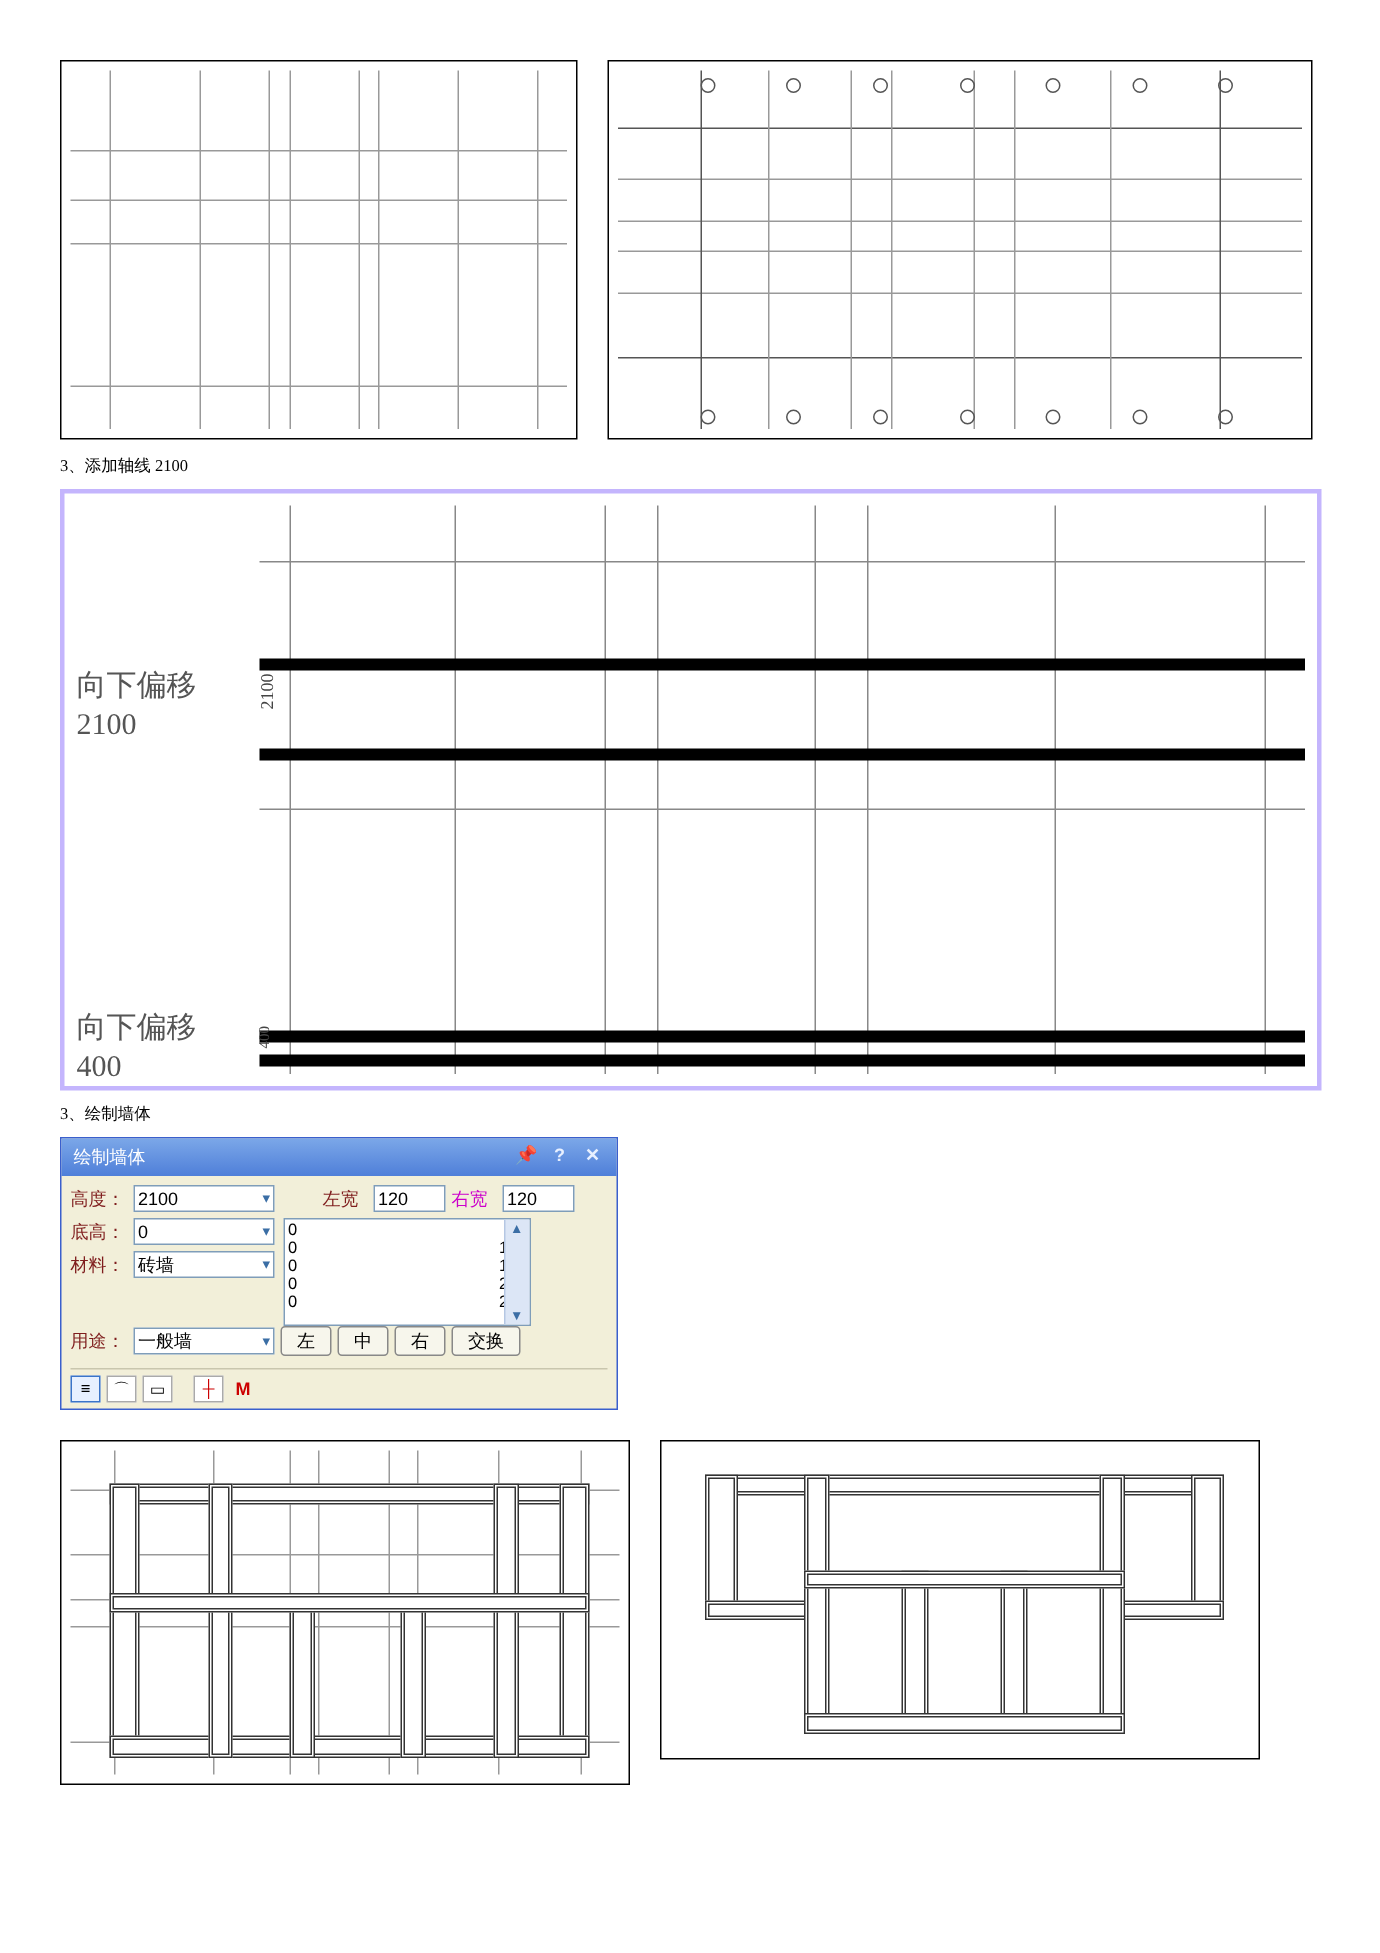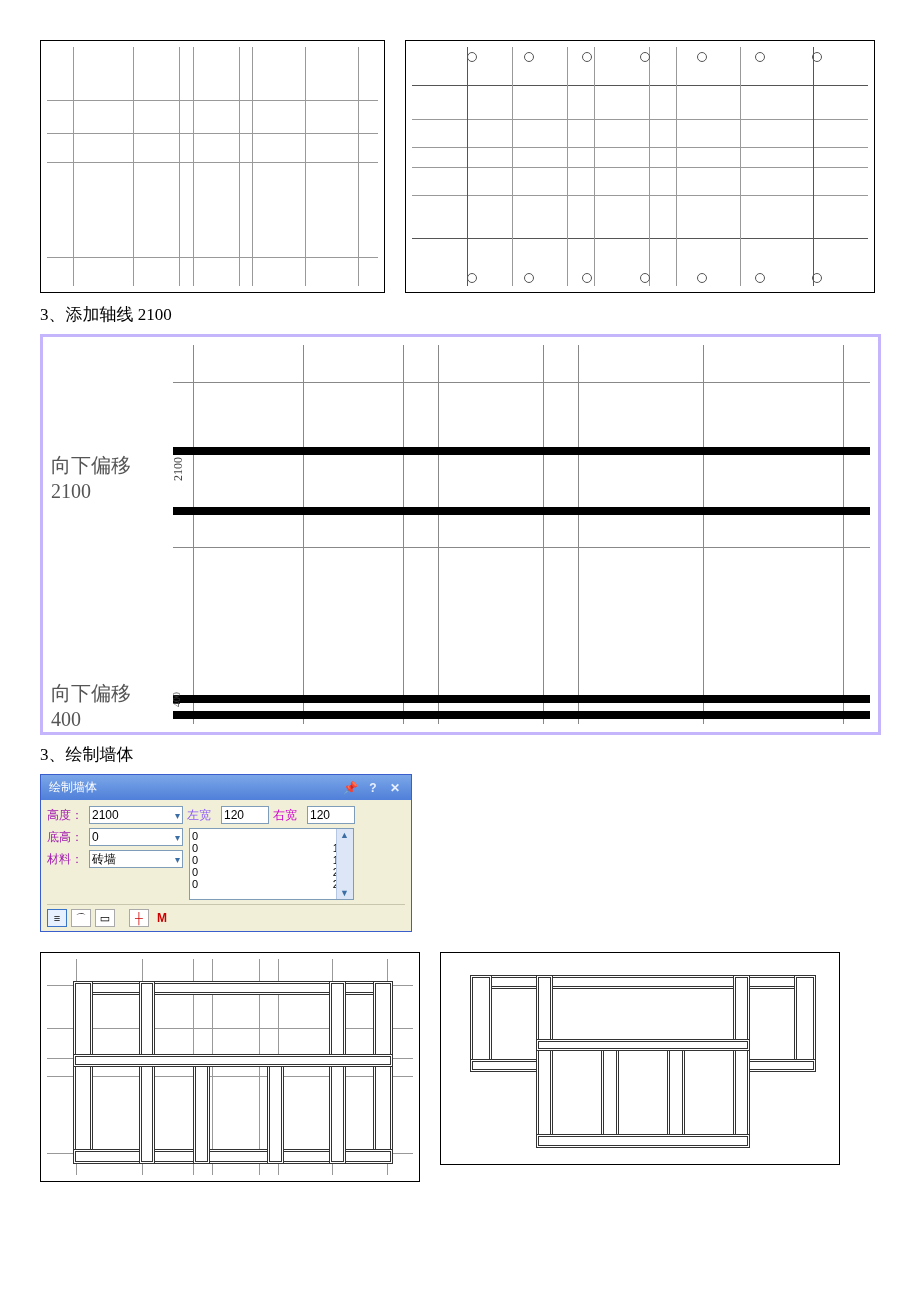--- a/index.html
+++ b/index.html
@@ -16,21 +16,21 @@
   .figure { border: 1px solid #000; box-sizing: border-box; position: relative; background: #fff; }
   .fig-top-left { width: 345px; height: 253px; }
   .fig-top-right { width: 470px; height: 253px; }
 
   
   .grid-box { position: absolute; inset: 6px; }
   .gv, .gh { position: absolute; background: #999; }
   .gv { top: 0; bottom: 0; width: 1px; }
   .gh { left: 0; right: 0; height: 1px; }
 
-  .caption { margin: 8px 0; font-size: 17px; }
+  .caption { margin: 8px 0; font-size: 11px; }
 
   
   .fig-axis { width: 835px; height: 395px; border: 3px solid #c4b5fd; position: relative; margin-bottom: 8px;}
   .fig-axis .thick { position:absolute; left:130px; right:8px; height:8px; background:#000;}
   .fig-axis .vline { position:absolute; top:8px; bottom:8px; width:1px; background:#888;}
   .fig-axis .hline { position:absolute; left:130px; right:8px; height:1px; background:#888;}
   .offset-lbl { position:absolute; left:8px; font-family:"KaiTi","STKaiti",serif; font-size:20px; color:#555; line-height:1.3;}
   .vtxt { writing-mode: vertical-rl; transform: rotate(180deg); font-size:12px; color:#444; position:absolute;}
 
   
@@ -40,29 +40,29 @@
     font-family: "Microsoft YaHei","SimSun",sans-serif;
     font-size: 12px;
     background: #f2efd9;
     margin-bottom: 20px;
   }
   .titlebar {
     background: linear-gradient(#7ba7e8,#4f7fd9);
     color: #fff;
     padding: 4px 8px;
     display: flex;
-    align-items: center;
+    align-items: flex-start;
     justify-content: space-between;
   }
   .tb-btns { display: flex; gap: 6px; }
   .tb-btn { width:16px; height:14px; display:flex; align-items:center; justify-content:center; color:#e8f0ff; font-weight:bold; cursor:pointer;}
   .dlg-body { padding: 6px 6px 4px 6px; }
   .dlg-row { display:flex; align-items:center; gap:4px; margin-bottom:4px;}
-  .lbl { width:38px; color:#a21caf; text-align:left;}
-  .lbl.green { color:#8b5cf6;}
+  .lbl { width:38px; color:#7f1d1d; text-align:left;}
+  .lbl.green { color:#7f1d1d;margin-left:28px;}
   .lbl.magenta { color:#c0c;}
   .combo, .txt {
     height:18px; border:1px solid #7f9db9; background:#fff; padding:0 2px;
     font-size:12px; box-sizing:border-box;
   }
   .combo { display:flex; align-items:center; justify-content:space-between;}
   .combo::after { content:"▾"; color:#3b6ea5; font-size:10px;} .w48{width:48px;} .w94{width:94px;}
   .listbox {
     border:1px solid #7f9db9; background:#fff; font-size:11px;
     width:165px; height:72px; overflow:hidden; position:relative;
@@ -241,20 +241,30 @@
                 <span>0</span>
                 <span>200</span>
               </div>
             <div class="lr">
                 <span>0</span>
                 <span>240</span>
               </div>
             <div class="sb"></div>
           </div>
         </div>
+        <div class="dlg-row">
+          <span class="lbl">用途：</span>
+          <div class="combo w94">
+              <span>一般墙</span>
+            </div>
+          <button class="btn">左</button>
+          <button class="btn">中</button>
+          <button class="btn">右</button>
+          <button class="btn">交换</button>
+        </div>
       </div>
     </div>
     <div class="toolbar">
       <div class="ticon sel">≡</div>
       <div class="ticon">⌒</div>
       <div class="ticon">▭</div>
       <div style="width:6px"></div>
       <div class="ticon" style="color:#c00">┼</div>
       <span class="m-lbl">M</span>
     </div>

